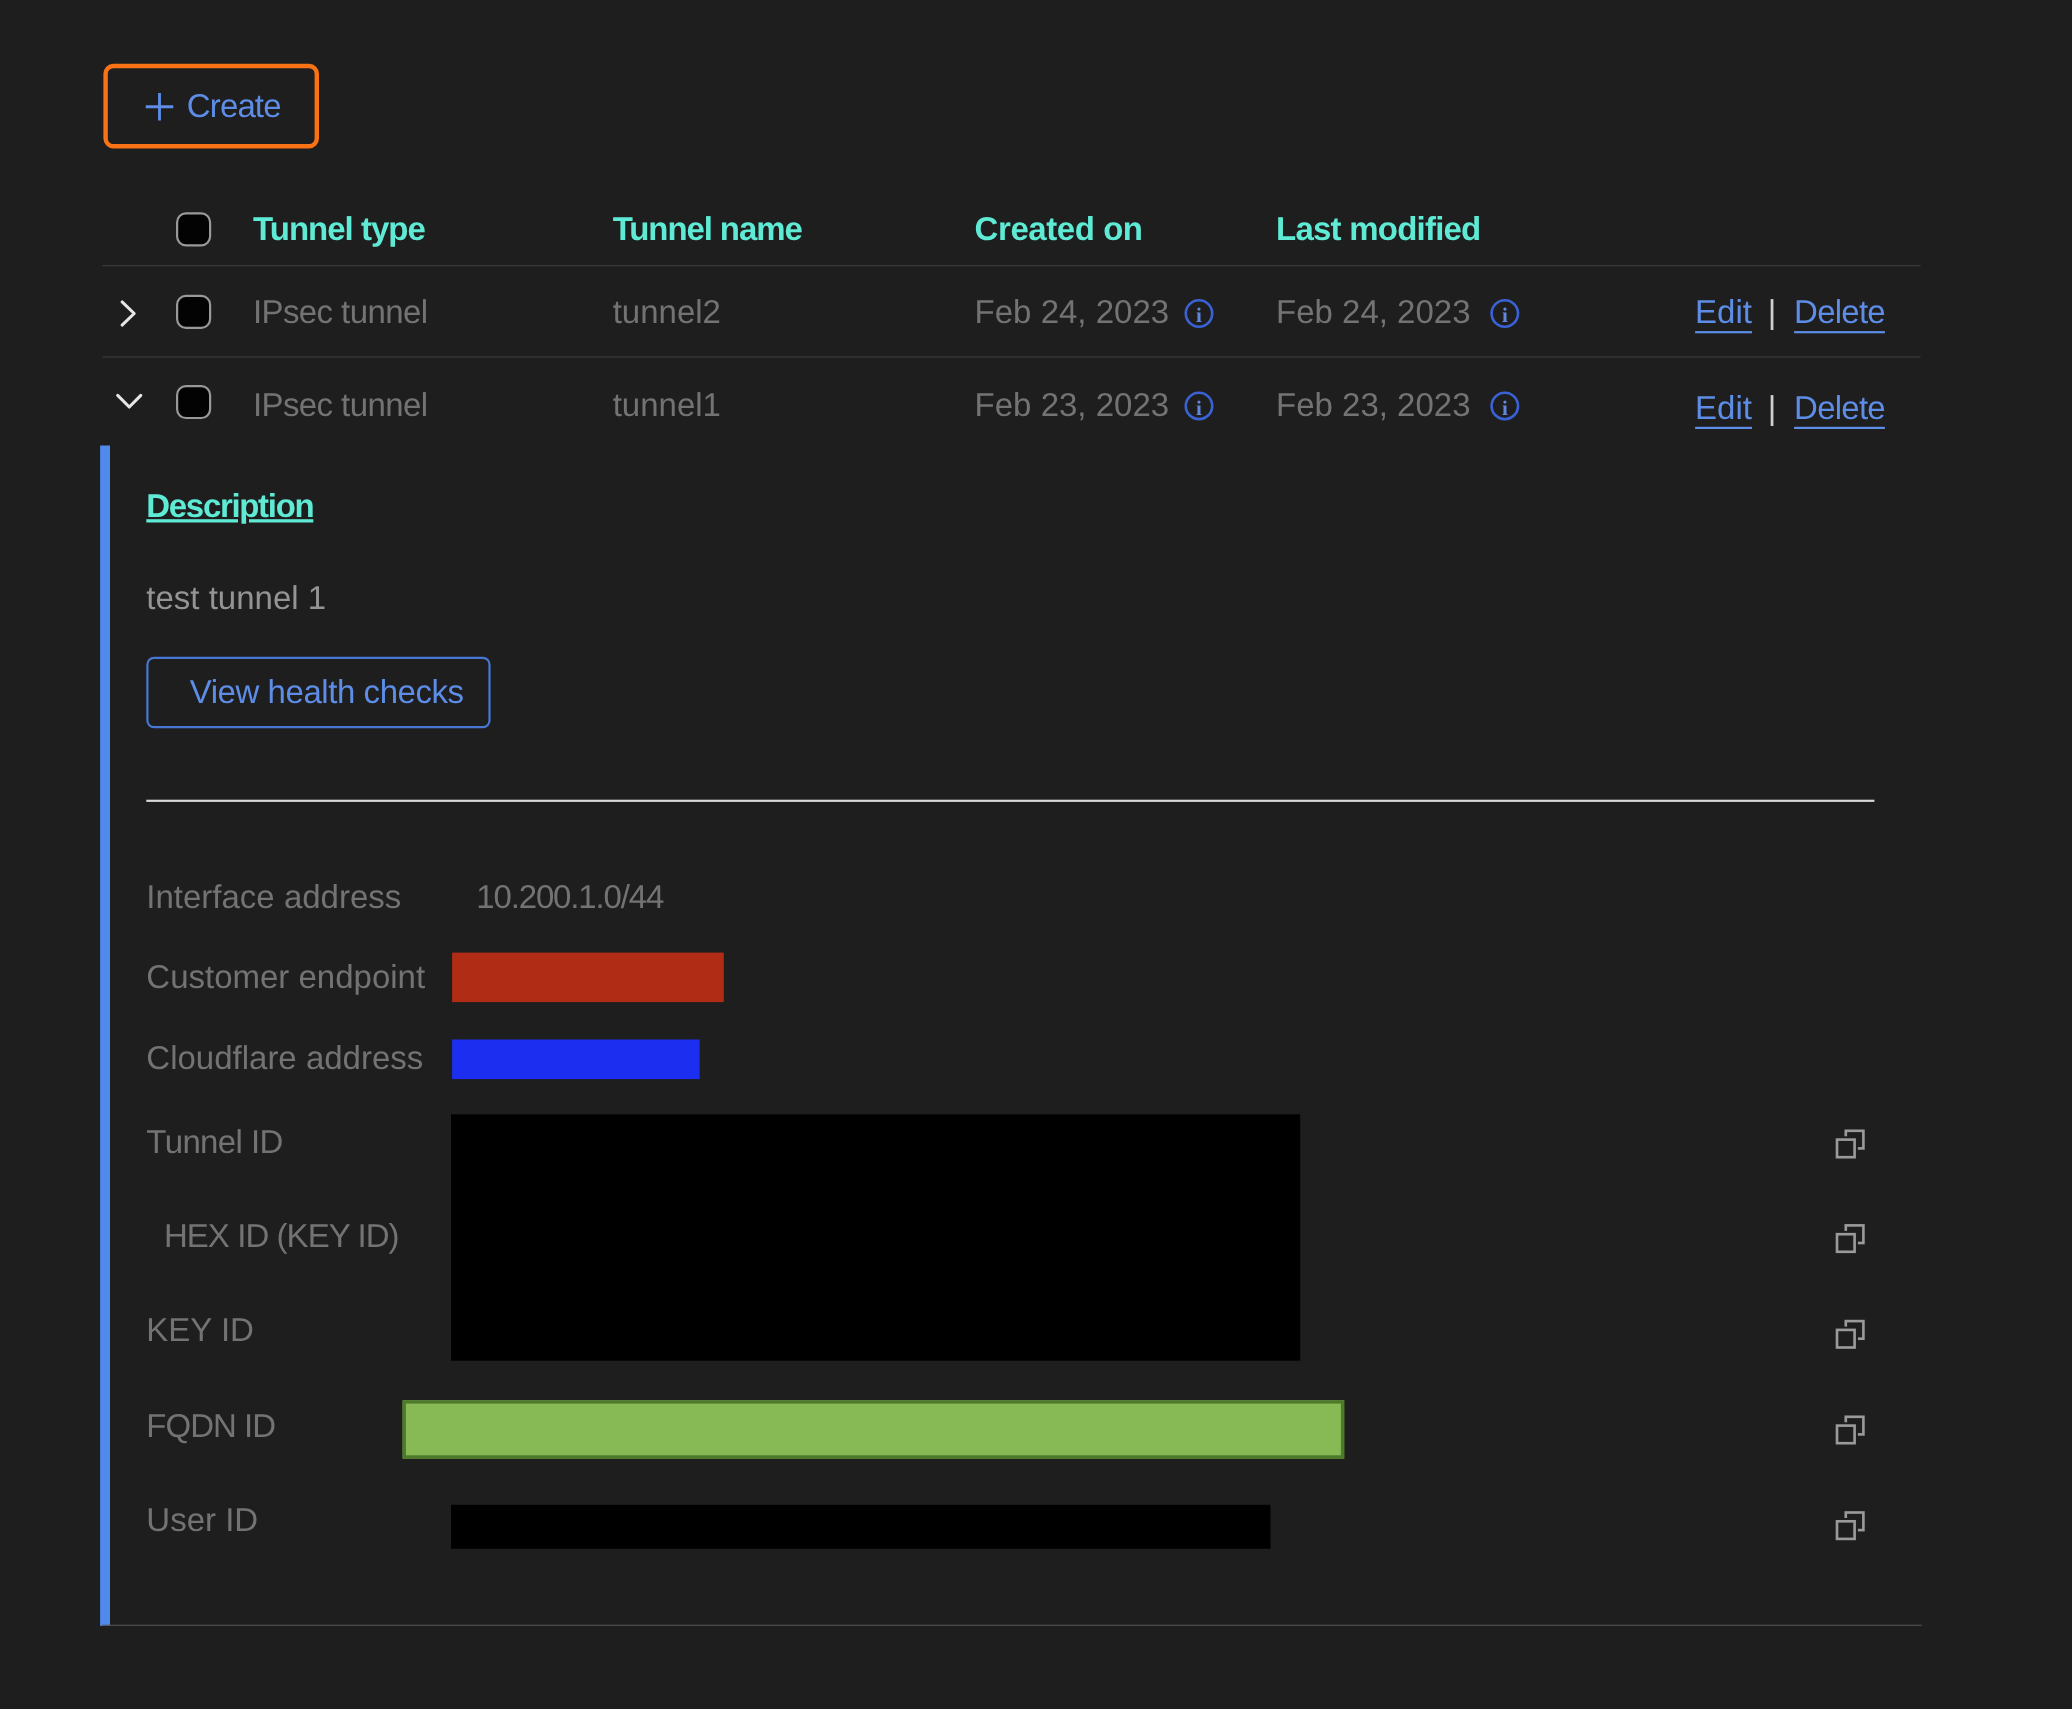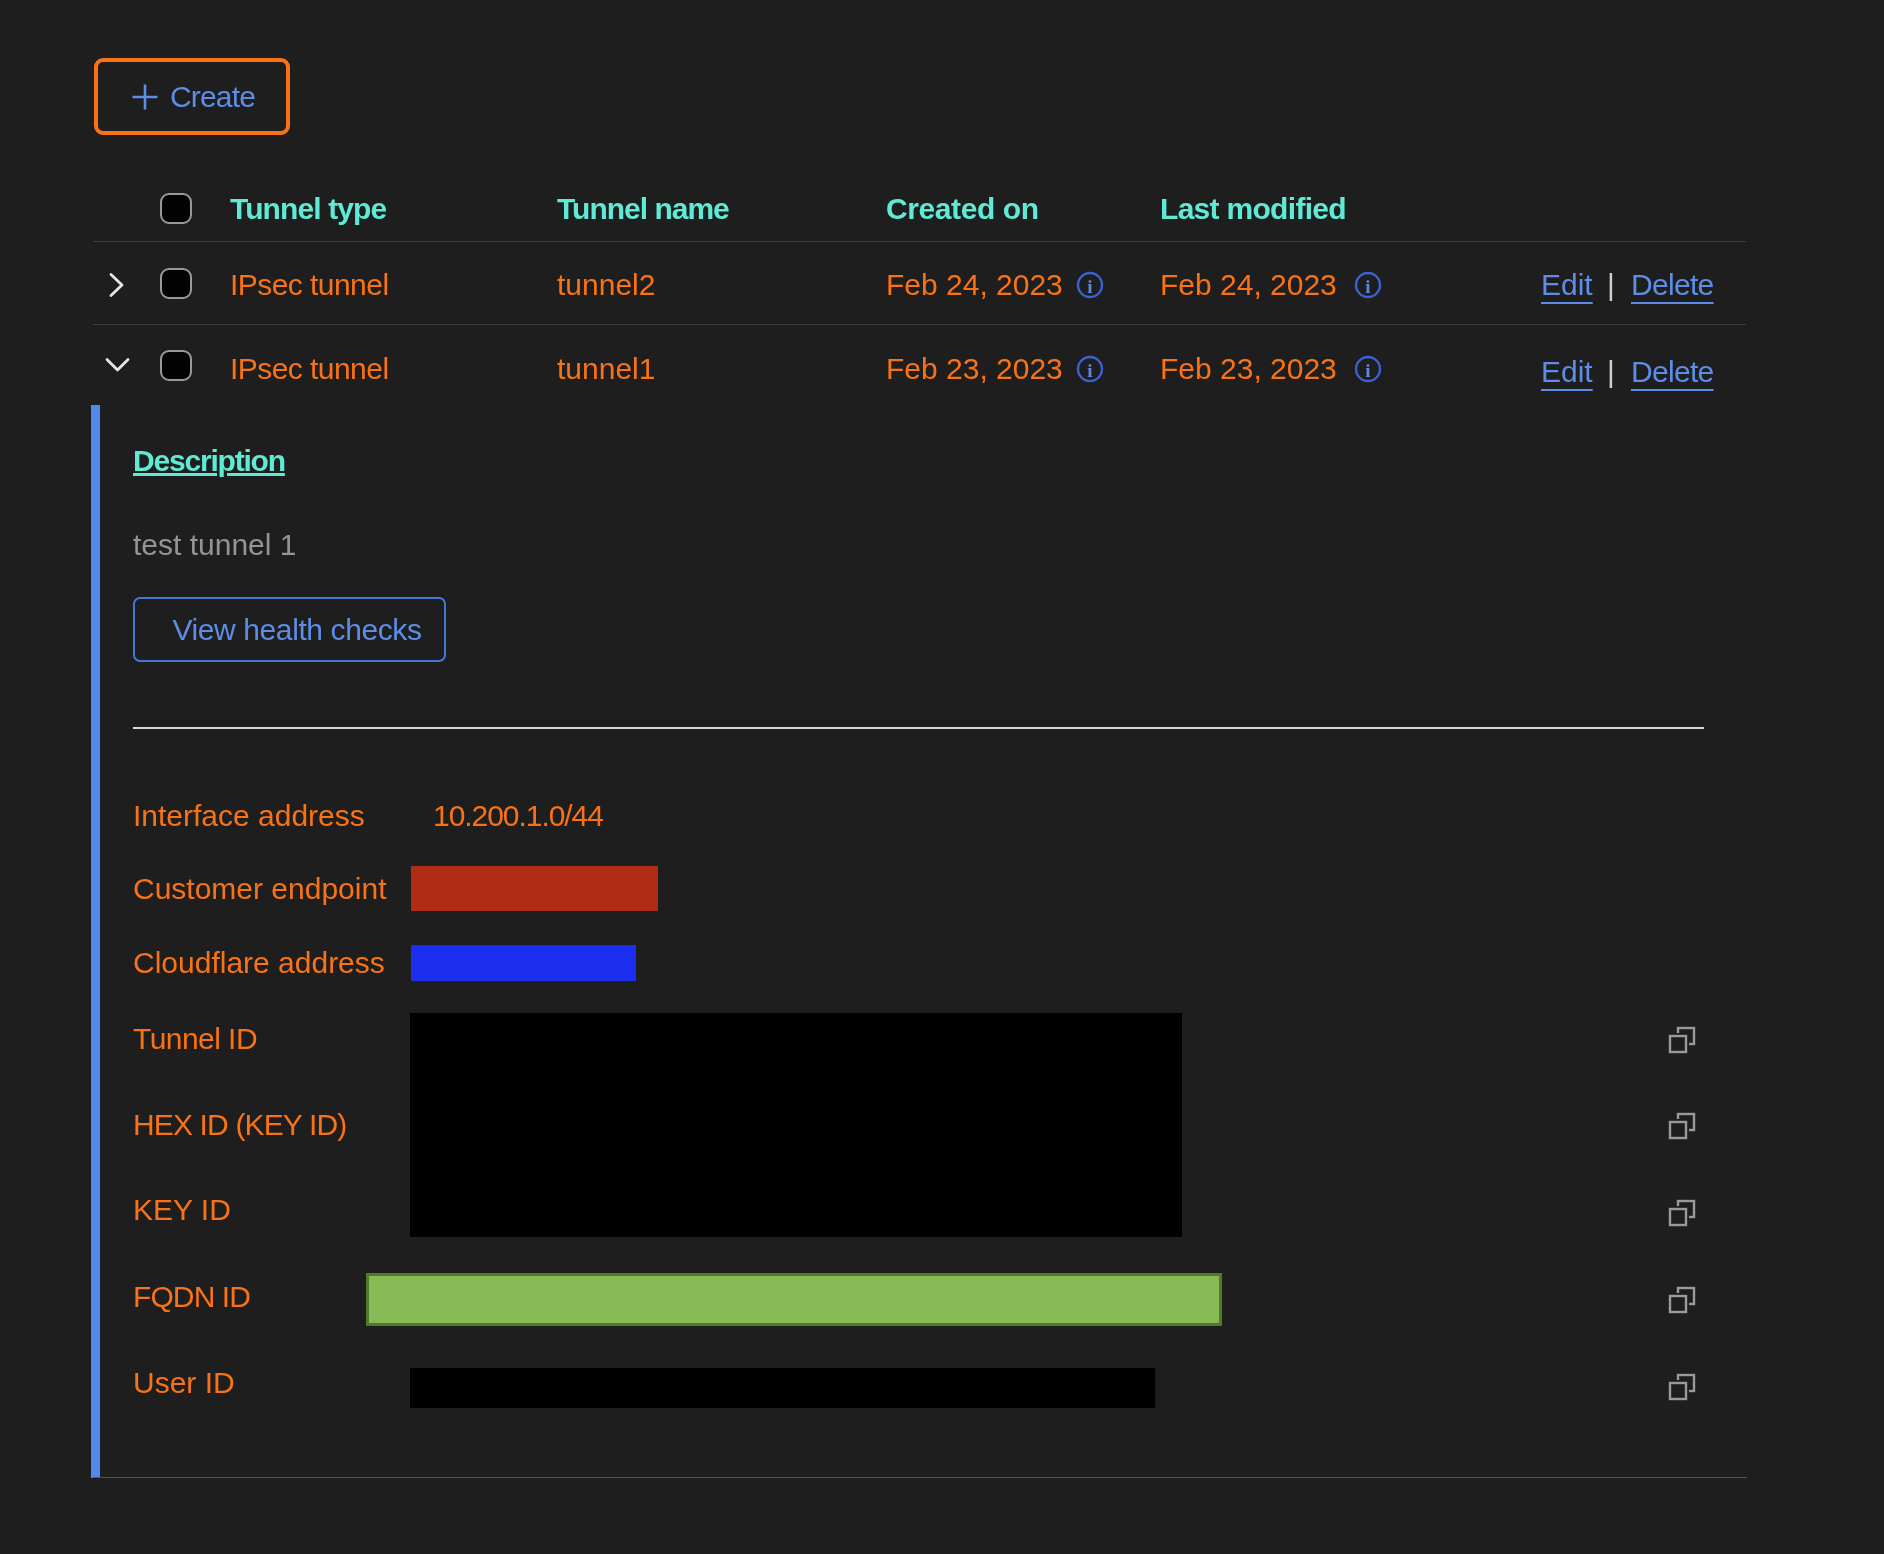--- a/index.html
+++ b/index.html
@@ -1,18 +1,18 @@
 <!DOCTYPE html>
 <html><head>
 <meta charset="utf-8">
 <style>
   html,body{margin:0;padding:0;}
   body{width:1884px;height:1554px;background:#1e1e1e;font-family:"Liberation Sans",sans-serif;position:relative;overflow:hidden;}
   .abs{position:absolute;}
-  .txt{position:absolute;font-size:30px;line-height:34px;color:#f97316;white-space:nowrap;}
+  .txt{position:absolute;font-size:30px;line-height:34px;color:#737373;white-space:nowrap;}
   .bold{font-weight:bold;color:#5eead4;}
   .link{position:absolute;font-size:30px;line-height:34px;color:#5d8de6;text-decoration:underline;text-underline-offset:7px;text-decoration-thickness:2px;white-space:nowrap;}
   .cb{position:absolute;width:28px;height:27px;background:#030303;border:2px solid #999;border-radius:9px;}
   .hr{position:absolute;background:#3d3d3d;height:1px;}
 </style>
 </head>
 <body>
 
 <div class="abs" style="left:94px;top:58px;width:188px;height:69px;border:4px solid #f97316;border-radius:9px;display:flex;align-items:center;justify-content:center;color:#5d8de6;font-size:30px;">
   <svg width="30" height="30" viewBox="0 0 30 30" style="margin:0 10px 0 1px;">
@@ -81,21 +81,21 @@
 <div class="txt" style="left:433px;top:799px;"><span style="letter-spacing:-1.05px;">10.200.1.0/44</span></div>
 
 <div class="txt" style="left:133px;top:872px;">Customer endpoint</div>
 <div class="abs" style="left:411px;top:866px;width:247px;height:45px;background:#b02c15;"></div>
 
 <div class="txt" style="left:133px;top:946px;">Cloudflare address</div>
 <div class="abs" style="left:411px;top:945px;width:225px;height:36px;background:#1c2ff0;"></div>
 
 <div class="txt" style="left:133px;top:1022px;"><span style="letter-spacing:-0.55px;">Tunnel ID</span></div>
 <div class="abs" style="left:410px;top:1013px;width:772px;height:224px;background:#000;"></div>
-<div class="txt" style="left:133px;top:1108px;"><span style="letter-spacing:-0.85px;">HEX ID (KEY ID)</span></div>
+<div class="txt" style="left:133px;top:1108px;"><span style="letter-spacing:-0.85px;margin-left:16px;">HEX ID (KEY ID)</span></div>
 <div class="txt" style="left:133px;top:1193px;">KEY ID</div>
 
 <div class="txt" style="left:133px;top:1280px;"><span style="letter-spacing:-0.9px;">FQDN ID</span></div>
 <div class="abs" style="left:366px;top:1273px;width:850px;height:47px;background:#87ba55;border:3px solid #4e7a2b;"></div>
 
 <div class="txt" style="left:133px;top:1366px;">User ID</div>
 <div class="abs" style="left:410px;top:1368px;width:745px;height:40px;background:#000;"></div>
 
 <svg class="abs copyicon" style="left:1668px;top:1026px;" width="28" height="28" viewBox="0 0 28 28">
     <rect x="10" y="2" width="16" height="16" fill="none" stroke="#9a9a9a" stroke-width="2.4"></rect>

